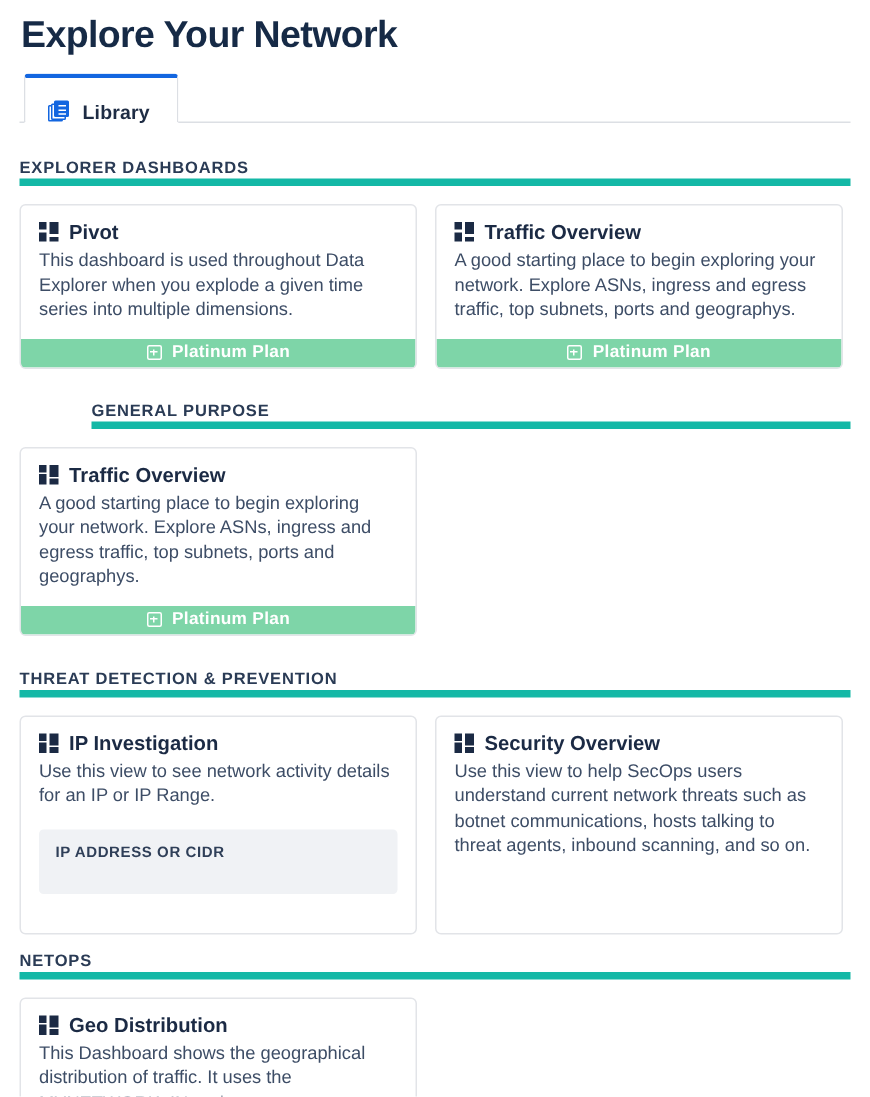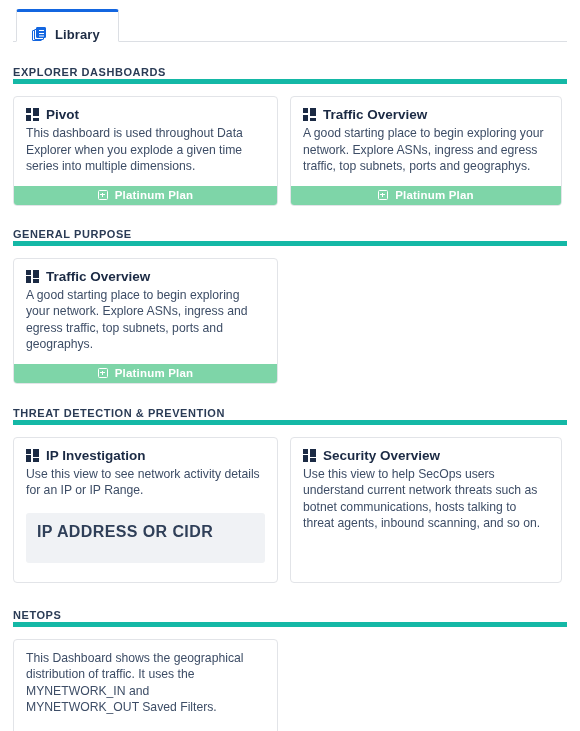--- a/index.html
+++ b/index.html
@@ -84,23 +84,23 @@
   .section-head {
     font-size: 11px;
     font-weight: bold;
     letter-spacing: 0.55px;
     color: #2a3b55;
     padding-bottom: 1px;
     border-bottom: 5px solid #14b8a6;
     margin-bottom: 12px;
   }
   .sec-explorer { margin-top: 24px; }
-  .sec-general  { margin-top: 22px; }
+  .sec-general  { margin-top: 22px; margin-left: 48px; }
   .sec-threat   { margin-top: 23px; }
-  .sec-netops   { margin-top: 26px; }
+  .sec-netops   { margin-top: 12px; }
 
   
   .grid {
     display: grid;
     grid-template-columns: 265px 272px;
     column-gap: 17px;
     align-items: start;
     gap: 12px;
   }
 
@@ -171,21 +171,21 @@
   .plan-icon::after  { left: 2.9px; top: 1.5px; width: 1.4px; height: 4.6px; }
 
   
   .ip-panel {
     background: #f0f2f5;
     border-radius: 3px;
     margin-top: 14px;
     padding: 10px 11px 12px 11px;
   }
   .ip-label {
-    font-size: 16px;
+    font-size: 10px;
     font-weight: bold;
     letter-spacing: 0.4px;
     color: #2f3f58;
     margin-bottom: 10px;
   }
   .ip-row { display: flex; align-items: stretch; gap: 6px; }
   .ip-input {
     flex: 1;
     height: 22px;
     border: 1px solid #ccd2da;
@@ -212,20 +212,21 @@
   }
 
   .card-tall { min-height: 146px; }
   .card-geo  { min-height: 98px; }
 </style>
 </head>
 <body>
 
 <div class="page">
 
+  <h1 class="page-title">Explore Your Network</h1>
 
   <div class="tab-bar">
     <div class="tab">
       <span class="lib-icon">
         <span class="sheet s1"></span>
         <span class="sheet s2"></span>
         <span class="sheet s3"></span>
       </span>
       <span class="tab-label">Library</span>
     </div>
@@ -336,20 +337,29 @@
       </div>
     </div>
 
   </div>
 
   <div class="section-head sec-netops">NETOPS</div>
   <div class="grid">
 
     <div class="card card-geo">
       <div class="card-body">
+        <div class="card-title">
+          <span class="dash-icon">
+              <i class="a"></i>
+              <i class="b"></i>
+              <i class="c"></i>
+              <i class="d"></i>
+            </span>
+          <span>Geo Distribution</span>
+        </div>
         <div class="card-desc">This Dashboard shows the geographical distribution of traffic. It uses the MYNETWORK_IN and MYNETWORK_OUT Saved Filters.</div>
       </div>
     </div>
     <div></div>
 
   </div>
 
 </div>
 
 </body></html>

